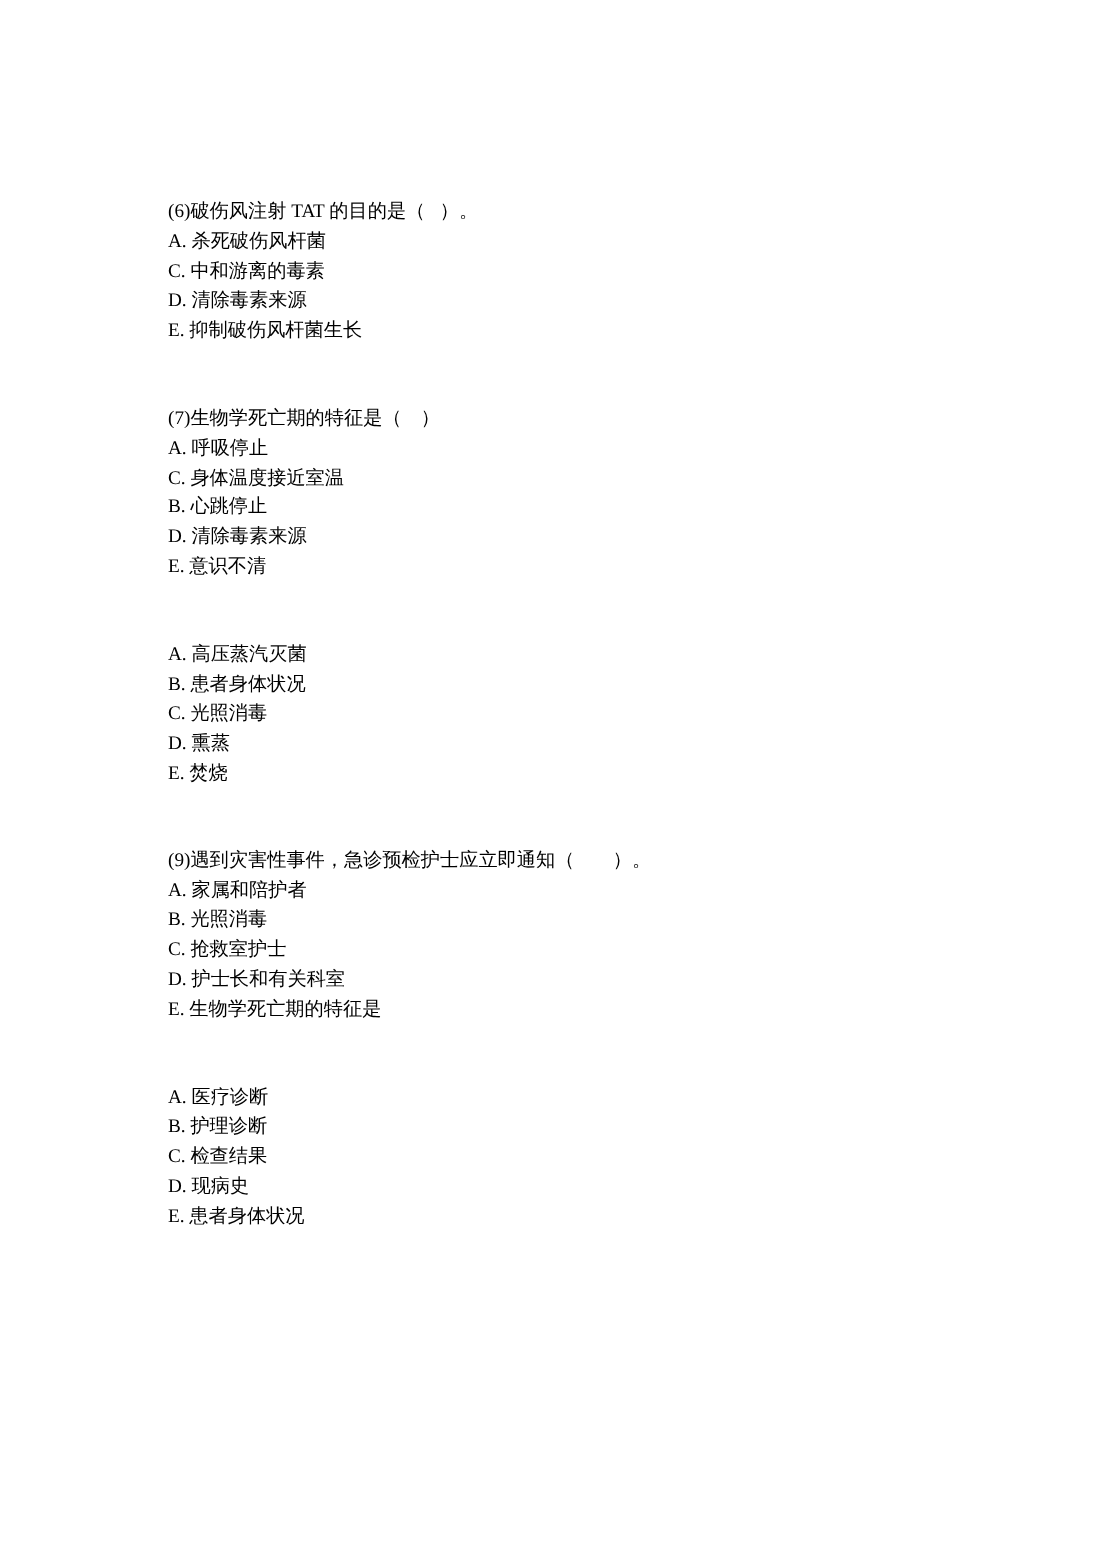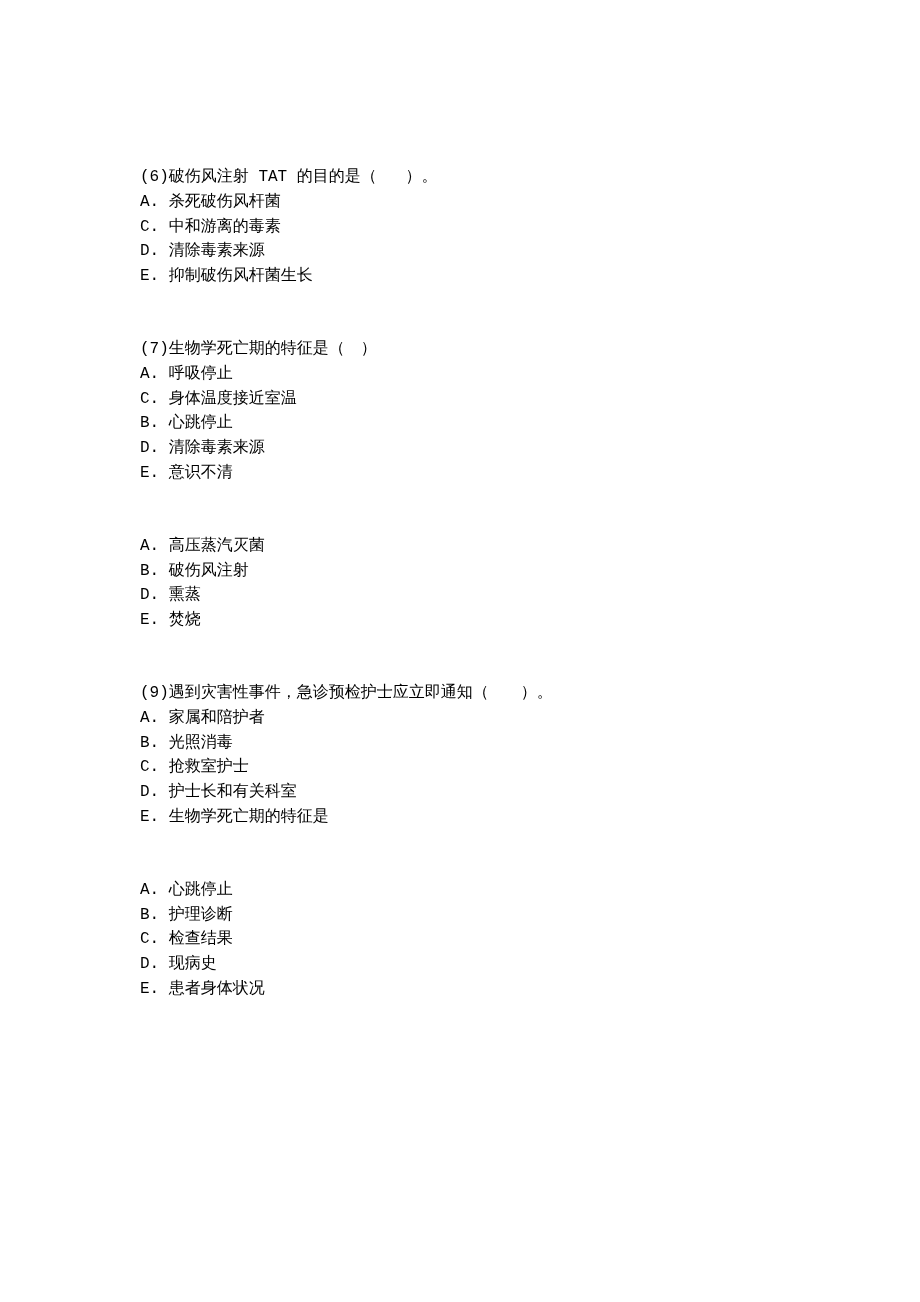--- a/index.html
+++ b/index.html
@@ -15,21 +15,20 @@
     width: 920px;
     min-height: 1302px;
     padding: 165px 140px 60px 140px;
     box-sizing: border-box;
   }
   .question-block {
     margin-bottom: 48px;
   }
   .option-line, .stem-line {
     white-space: pre;
-    font-family: Liberation Mono, monospace;
   }
 </style>
 </head>
 <body>
 
 <div class="page">
 
   <div class="question-block">
     <div class="stem-line">(6)破伤风注射 TAT 的目的是（   ）。</div>
     <div class="option-line">A. 杀死破伤风杆菌</div>
@@ -42,36 +41,37 @@
     <div class="stem-line">(7)生物学死亡期的特征是（　）</div>
     <div class="option-line">A. 呼吸停止</div>
     <div class="option-line">C. 身体温度接近室温</div>
     <div class="option-line">B. 心跳停止</div>
     <div class="option-line">D. 清除毒素来源</div>
     <div class="option-line">E. 意识不清</div>
   </div>
 
   <div class="question-block">
     <div class="option-line">A. 高压蒸汽灭菌</div>
-    <div class="option-line">B. 破伤风注射</div>
+    <div class="option-line">B. 患者身体状况</div>
+    <div class="option-line">C. 光照消毒</div>
     <div class="option-line">D. 熏蒸</div>
     <div class="option-line">E. 焚烧</div>
   </div>
 
   <div class="question-block">
     <div class="stem-line">(9)遇到灾害性事件，急诊预检护士应立即通知（　　）。</div>
     <div class="option-line">A. 家属和陪护者</div>
     <div class="option-line">B. 光照消毒</div>
     <div class="option-line">C. 抢救室护士</div>
     <div class="option-line">D. 护士长和有关科室</div>
     <div class="option-line">E. 生物学死亡期的特征是</div>
   </div>
 
   <div class="question-block">
-    <div class="option-line">A. 心跳停止</div>
+    <div class="option-line">A. 医疗诊断</div>
     <div class="option-line">B. 护理诊断</div>
     <div class="option-line">C. 检查结果</div>
     <div class="option-line">D. 现病史</div>
     <div class="option-line">E. 患者身体状况</div>
   </div>
 
 
 </div>
 
 </body></html>

